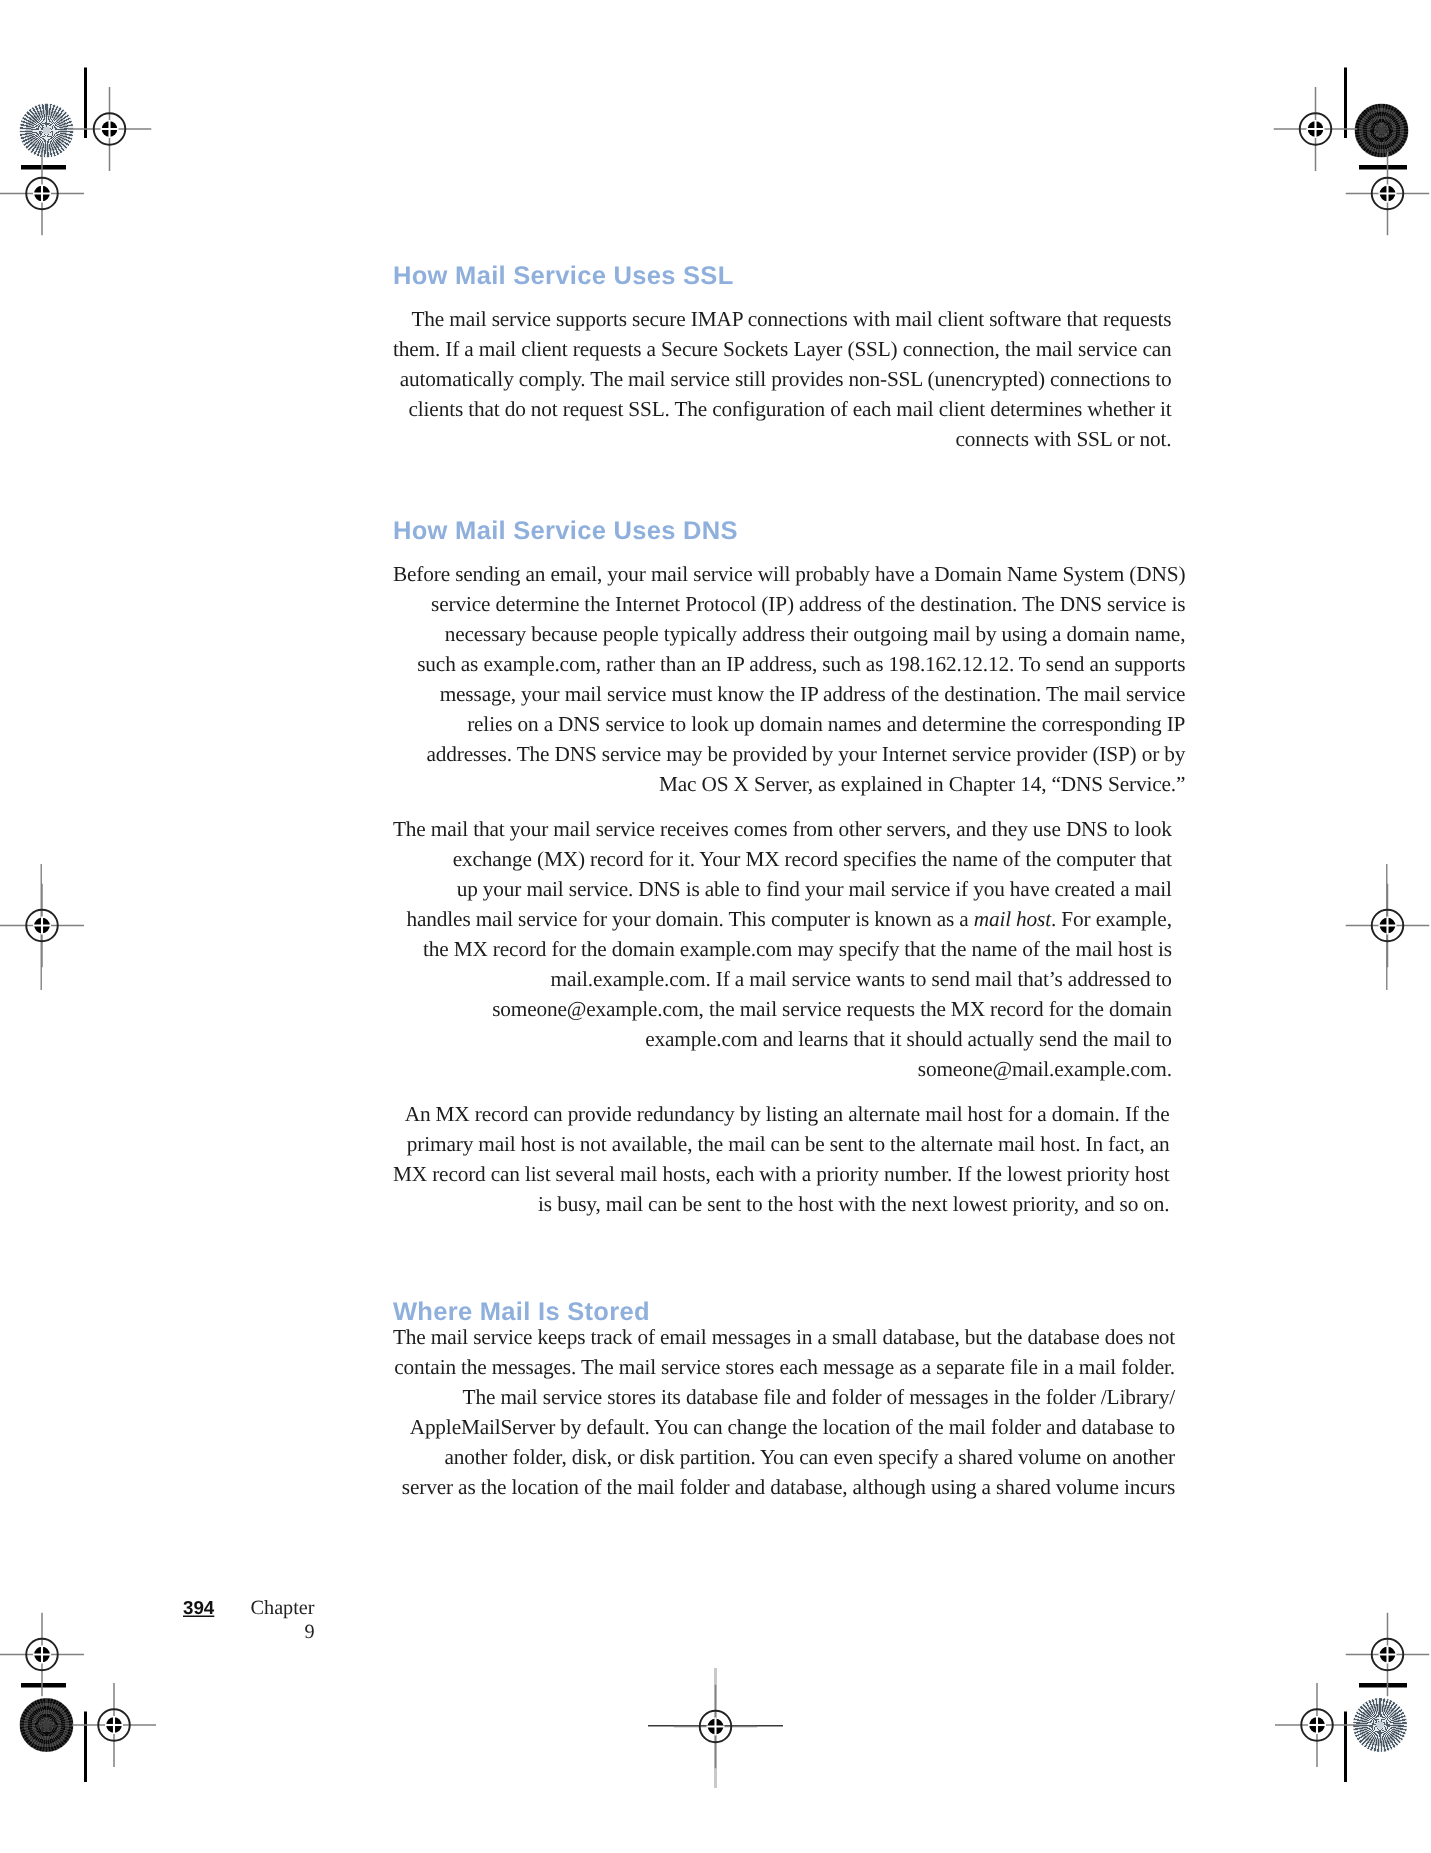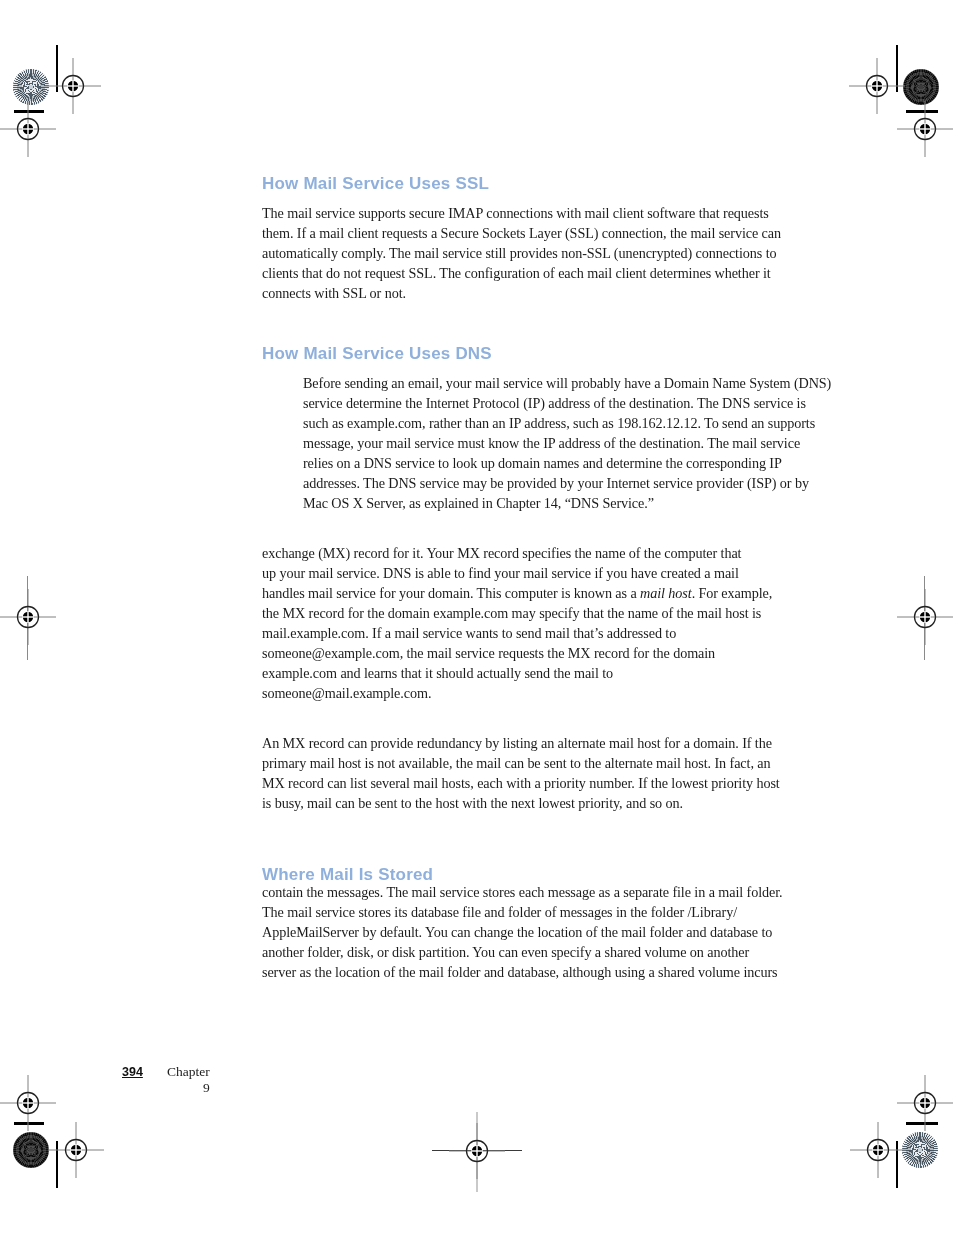--- a/index.html
+++ b/index.html
@@ -23,21 +23,21 @@
     white-space:nowrap;
   }
   .para {
     font-family:"Liberation Serif", serif;
     font-size:14.2px;
     line-height:20px;
     letter-spacing:-0.1px;
     color:#1c1c1c;
     white-space:nowrap;
   }
-  .para .tline { height:20px; }
+  .para .tline { height:20px;text-align:right; }
   .para em { font-style:italic; }
   .footer { position:absolute; top:1064px; left:122px; height:16px; }
   .footer .pgnum {
     position:absolute; left:0; top:1px;
     font-family:"Liberation Sans", sans-serif;
     font-weight:bold; font-size:12.5px; color:#111;text-decoration:underline;
   }
   .footer .chap {
     position:absolute; left:45px; top:0;
     font-family:"Liberation Serif", serif;
@@ -184,48 +184,51 @@
   <h2 class="sec-h content-block" style="top:174px;">How Mail Service Uses SSL</h2>
   <div class="para content-block" style="top:203px;">
       <div class="tline">The mail service supports secure IMAP connections with mail client software that requests</div>
       <div class="tline">them. If a mail client requests a Secure Sockets Layer (SSL) connection, the mail service can</div>
       <div class="tline">automatically comply. The mail service still provides non-SSL (unencrypted) connections to</div>
       <div class="tline">clients that do not request SSL. The configuration of each mail client determines whether it</div>
       <div class="tline">connects with SSL or not.</div>
     </div>
 
   <h2 class="sec-h content-block" style="top:344px;">How Mail Service Uses DNS</h2>
-  <div class="para content-block" style="top:373px;margin-left:41px;">
+  <div class="para content-block" style="top:373px;">
       <div class="tline">Before sending an email, your mail service will probably have a Domain Name System (DNS)</div>
       <div class="tline">service determine the Internet Protocol (IP) address of the destination. The DNS service is</div>
+      <div class="tline">necessary because people typically address their outgoing mail by using a domain name,</div>
       <div class="tline">such as example.com, rather than an IP address, such as 198.162.12.12. To send an supports</div>
       <div class="tline">message, your mail service must know the IP address of the destination. The mail service</div>
       <div class="tline">relies on a DNS service to look up domain names and determine the corresponding IP</div>
       <div class="tline">addresses. The DNS service may be provided by your Internet service provider (ISP) or by</div>
       <div class="tline">Mac OS X Server, as explained in Chapter 14, “DNS Service.”</div>
     </div>
   <div class="para content-block" style="top:543px;">
+      <div class="tline">The mail that your mail service receives comes from other servers, and they use DNS to look</div>
       <div class="tline">exchange (MX) record for it. Your MX record specifies the name of the computer that</div>
       <div class="tline">up your mail service. DNS is able to find your mail service if you have created a mail</div>
       <div class="tline"><span>handles mail service for your domain. This computer is known as a </span><em>mail host</em><span>. For example,</span></div>
       <div class="tline">the MX record for the domain example.com may specify that the name of the mail host is</div>
       <div class="tline">mail.example.com. If a mail service wants to send mail that’s addressed to</div>
       <div class="tline">someone@example.com, the mail service requests the MX record for the domain</div>
       <div class="tline">example.com and learns that it should actually send the mail to</div>
       <div class="tline">someone@mail.example.com.</div>
     </div>
   <div class="para content-block" style="top:733px;">
       <div class="tline">An MX record can provide redundancy by listing an alternate mail host for a domain. If the</div>
       <div class="tline">primary mail host is not available, the mail can be sent to the alternate mail host. In fact, an</div>
       <div class="tline">MX record can list several mail hosts, each with a priority number. If the lowest priority host</div>
       <div class="tline">is busy, mail can be sent to the host with the next lowest priority, and so on.</div>
     </div>
 
   <h2 class="sec-h content-block" style="top:853px;margin-top:12px;">Where Mail Is Stored</h2>
   <div class="para content-block" style="top:882px;">
+      <div class="tline">The mail service keeps track of email messages in a small database, but the database does not</div>
       <div class="tline">contain the messages. The mail service stores each message as a separate file in a mail folder.</div>
       <div class="tline">The mail service stores its database file and folder of messages in the folder /Library/</div>
       <div class="tline">AppleMailServer by default. You can change the location of the mail folder and database to</div>
       <div class="tline">another folder, disk, or disk partition. You can even specify a shared volume on another</div>
       <div class="tline">server as the location of the mail folder and database, although using a shared volume incurs</div>
     </div>
 
   <div class="footer">
     <span class="pgnum">394</span>
     <span class="chap">Chapter 9</span>

